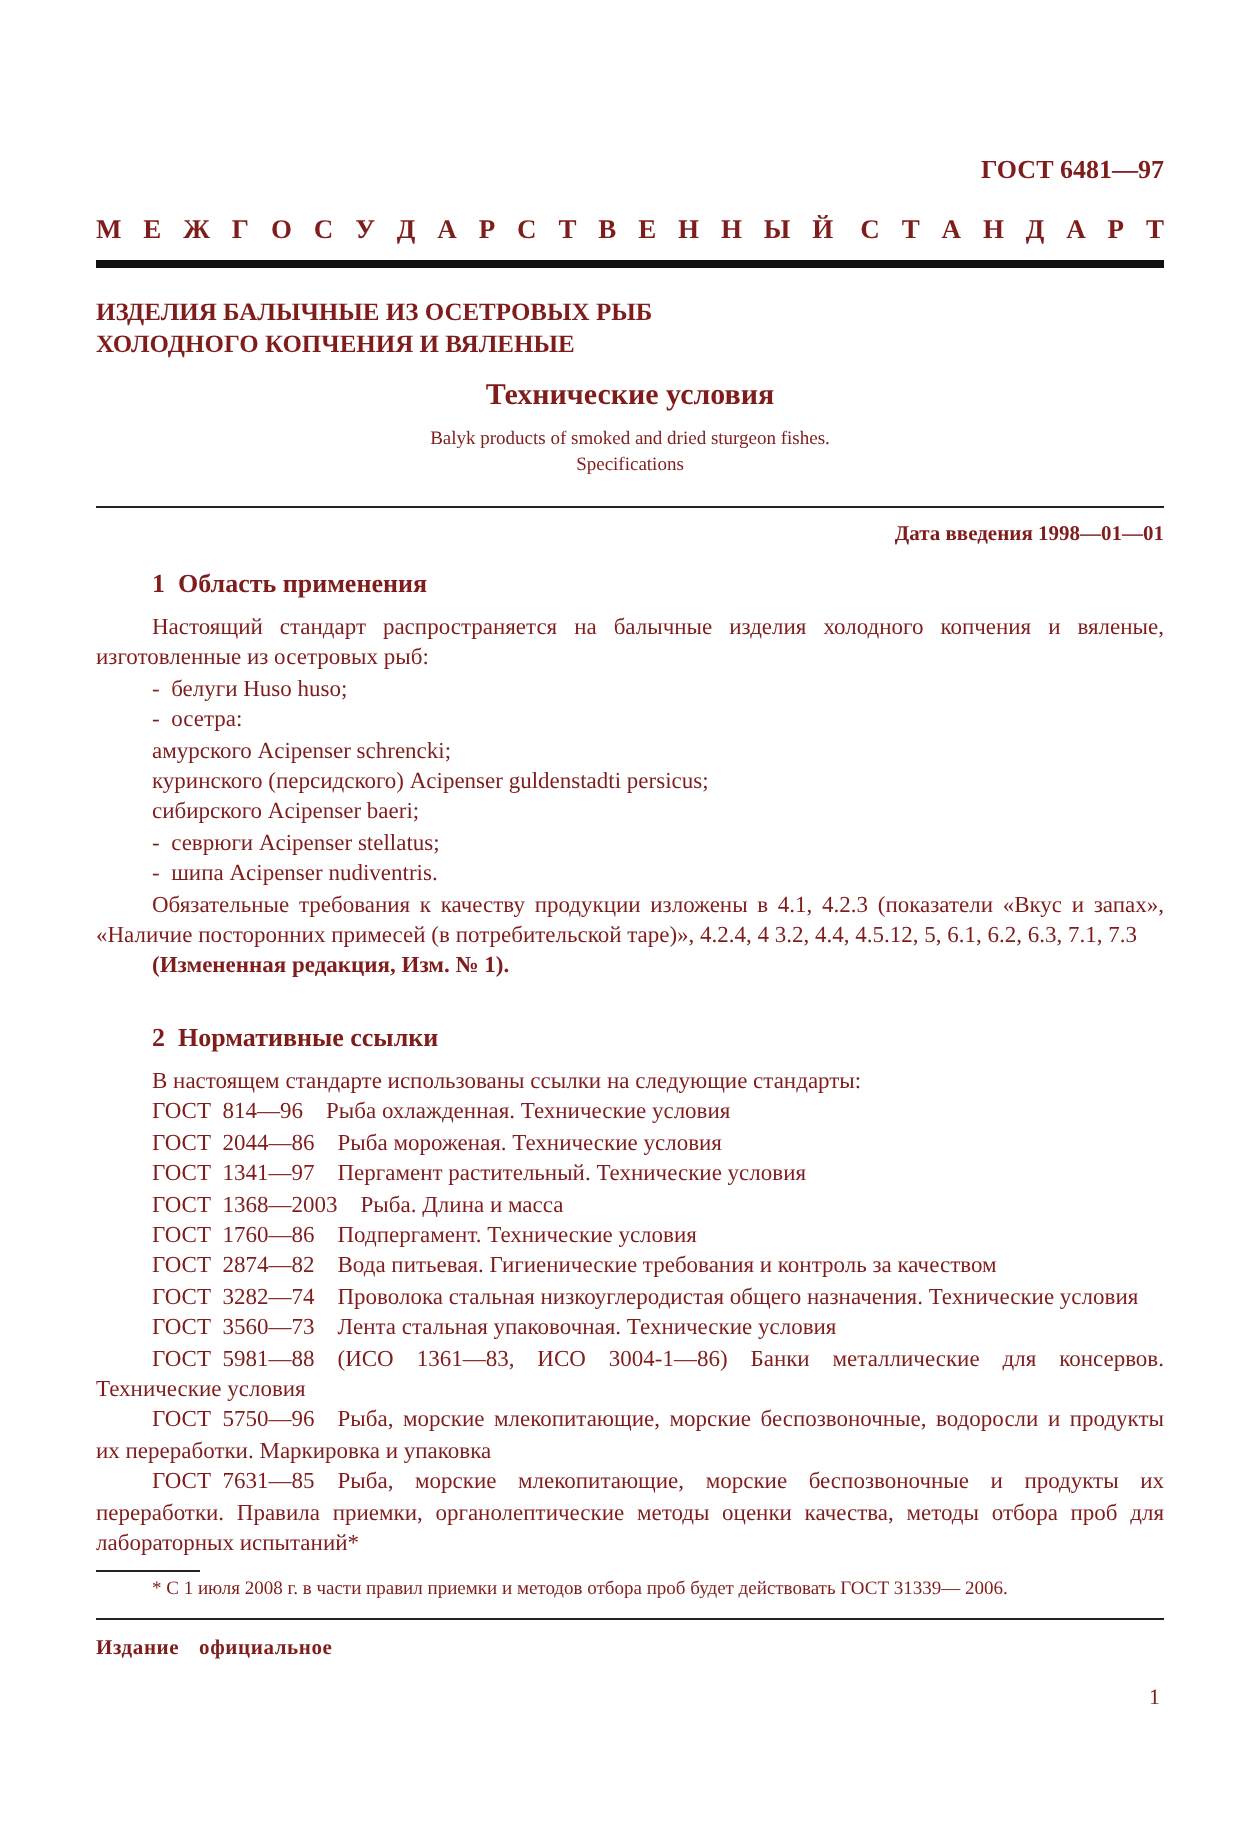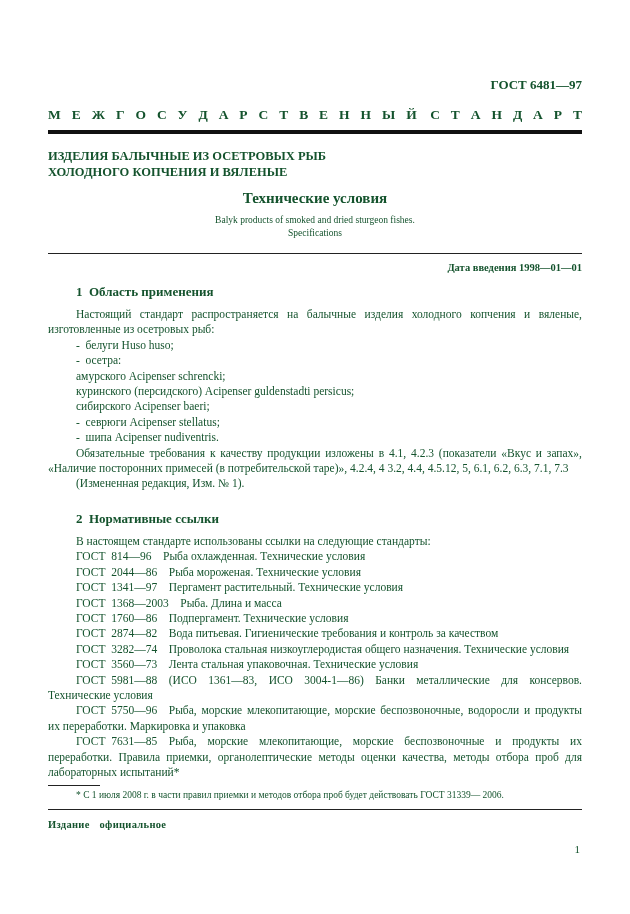--- a/index.html
+++ b/index.html
@@ -2,21 +2,21 @@
 <html lang="ru"><head>
 <meta charset="utf-8">
 <style>
   html, body { margin: 0; padding: 0; background: #fff; }
   .page {
     position: relative;
     width: 630px;
     height: 914px;
     background: #ffffff;
     font-family: "Liberation Serif", "DejaVu Serif", serif;
-    color: #14532d;
+    color: #7f1d1d;
     overflow: hidden;
     box-sizing: border-box;
     padding: 78px 48px 0 48px;
   }
   .doc-code {
     text-align: right;
     font-weight: bold;
     font-size: 13px;
     line-height: 14px;
   }
@@ -72,21 +72,21 @@
     font-size: 11.5px;
     line-height: 15.4px;
     text-align: justify;
     text-indent: 28px;
   }
   .amendment {
     margin: 0;
     font-size: 11.5px;
     line-height: 15.4px;
     text-indent: 28px;
-    font-weight: normal;
+    font-weight: bold;
   }
   .footnote-block { margin-top: 5px; }
   .footnote-rule { width: 52px; height: 1px; background: #222; }
   .footnote-text {
     margin: 3px 0 0 0;
     font-size: 9.5px;
     line-height: 13px;
     text-indent: 28px;
     text-align: justify;
   }

